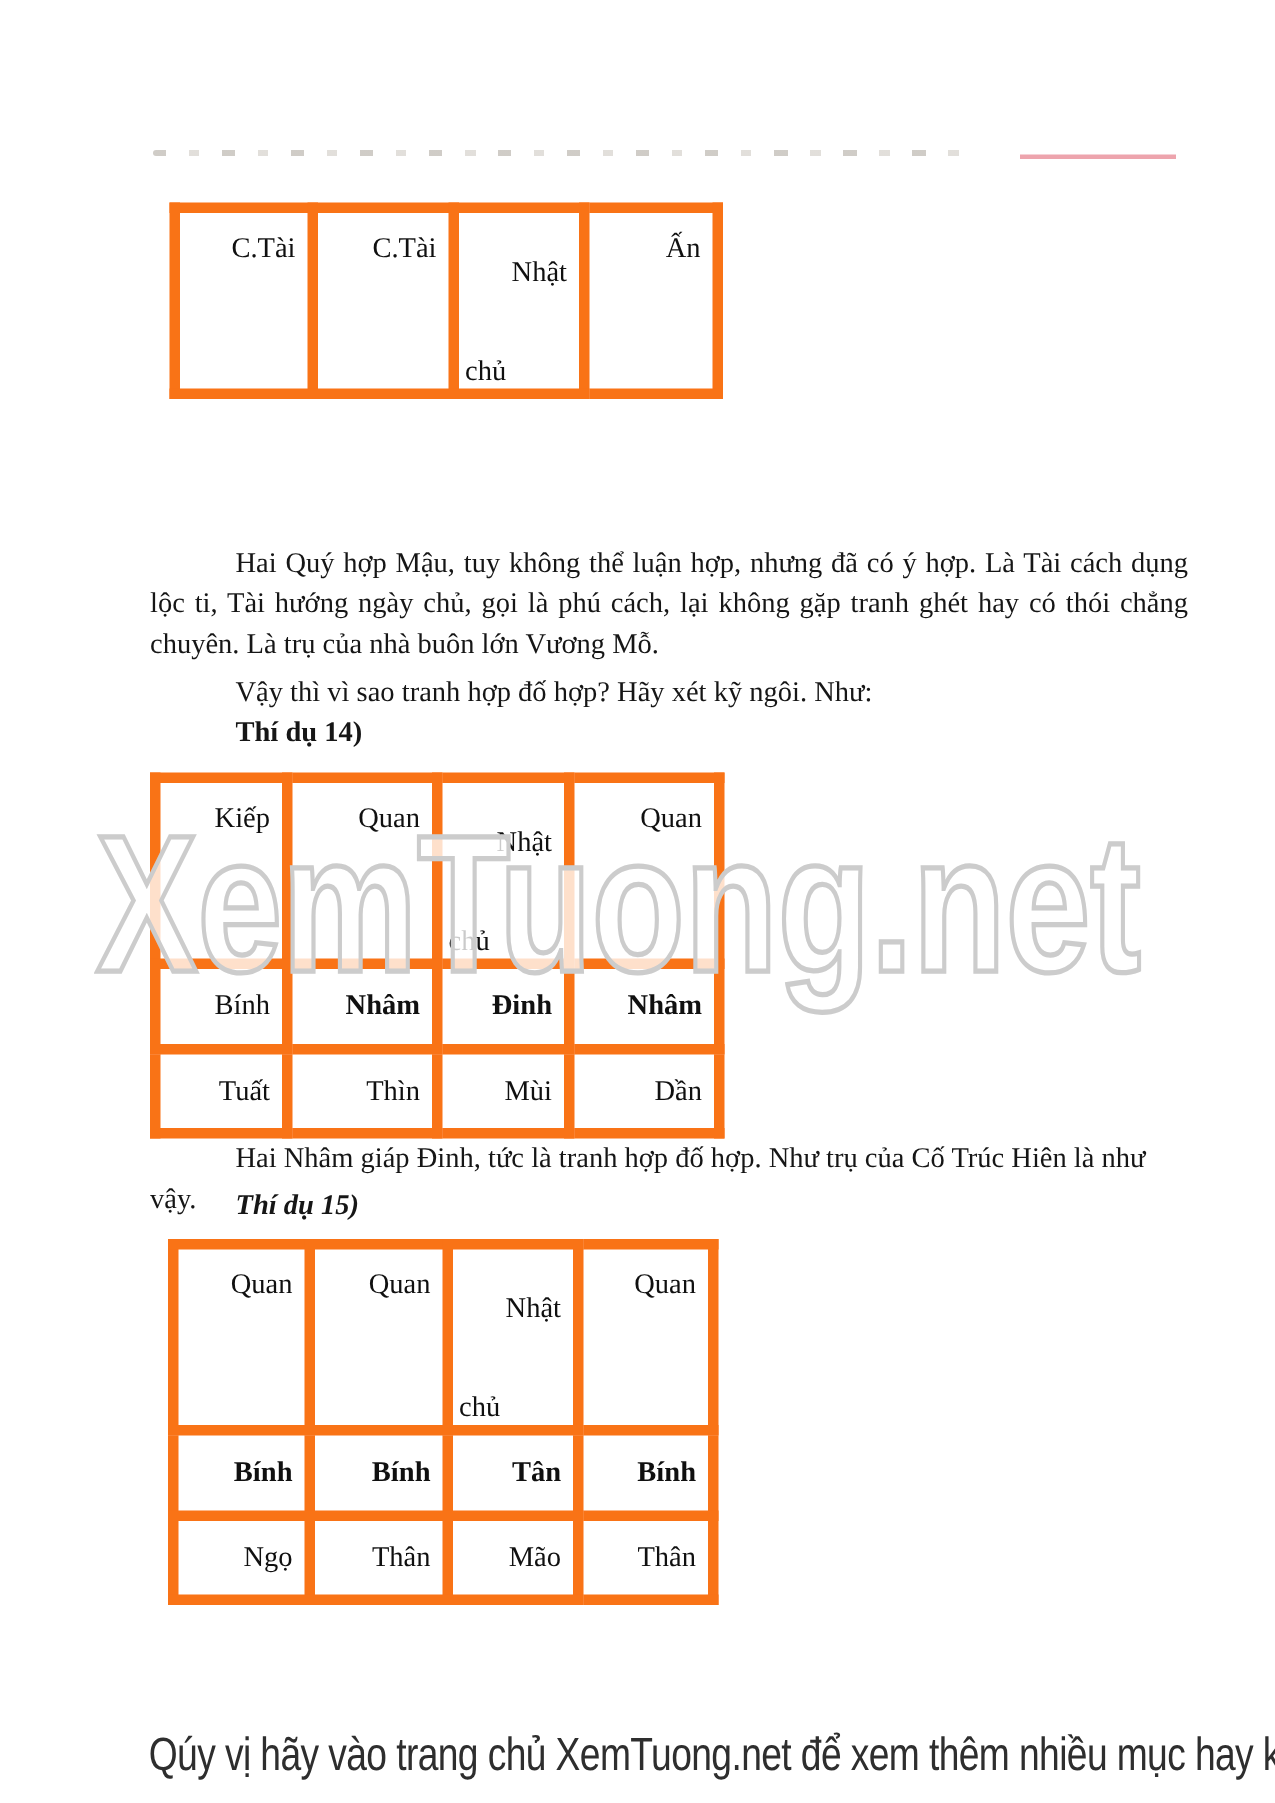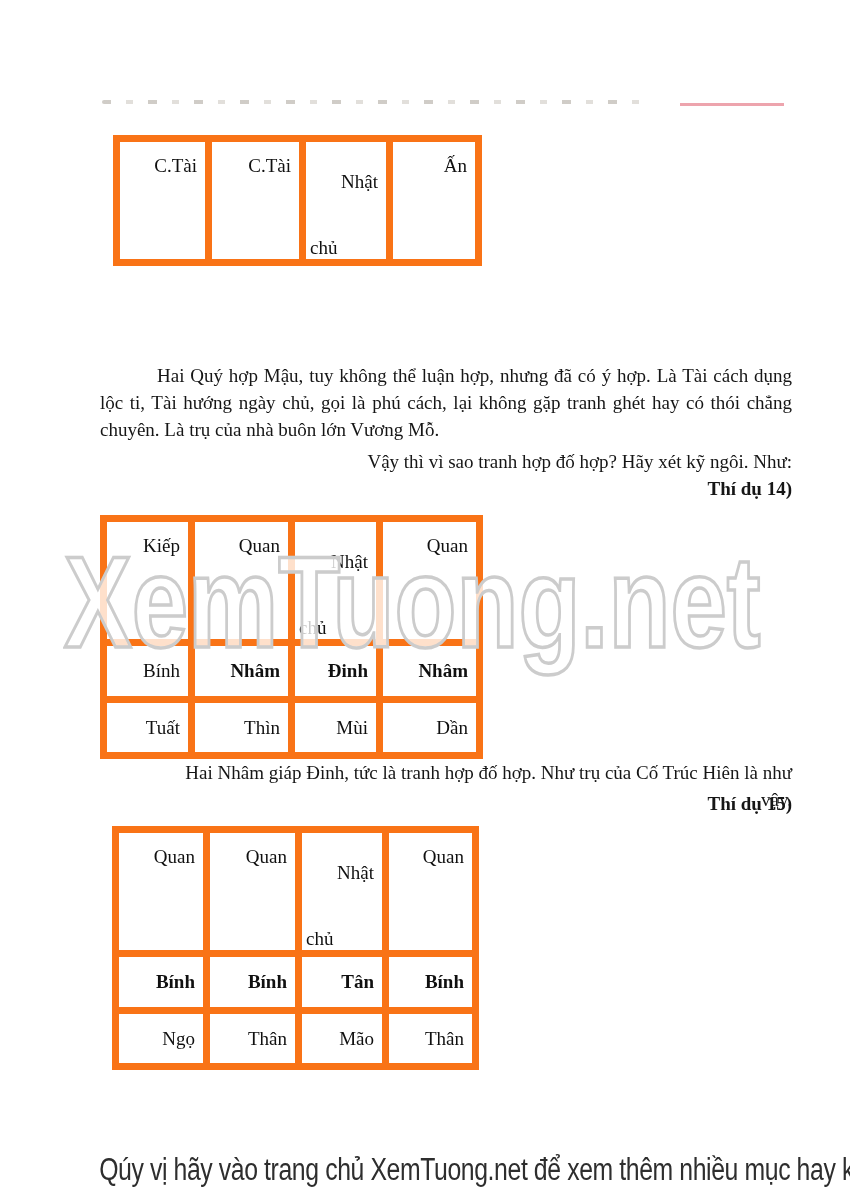--- a/index.html
+++ b/index.html
@@ -37,30 +37,30 @@
   table.bazi tr.r3 td{height:49px;}
   td .l1{display:block;text-align:right;margin-top:16px;}
   td .l2{display:block;text-align:left;margin-top:44px;}
   td.b{font-weight:bold;}
   #table1{left:113px;top:135px;}
   #table2{left:100px;top:515px;}
   #table3{left:112px;top:826px;}
   
   .tb{
     position:absolute;left:100px;width:692px;
-    font-size:19px;line-height:27px;color:#161616;text-align:right;
+    font-size:19px;line-height:27px;color:#161616;
   }
   .tb.just{text-align:justify;}
   .indent{text-indent:57px;}
   .bold{font-weight:bold;}
   #para1{top:343px;}
   #para2{top:429px;}
   #h14{top:456px;}
   #para3{top:740px;}
-  #h15{top:771px;}
+  #h15{top:771px;font-style:italic;}
   #pageno{top:1037px;text-align:center;font-size:18px;}
   
   .watermark{
     position:absolute;left:64px;top:537px;z-index:6;
     font-family:"Liberation Sans", sans-serif;font-weight:700;
     font-size:130px;line-height:1;white-space:nowrap;
     color:rgba(255,255,255,0.78);
     -webkit-text-stroke:3.5px #cccccc;
     transform:scaleX(0.78);transform-origin:left top;
     pointer-events:none;

